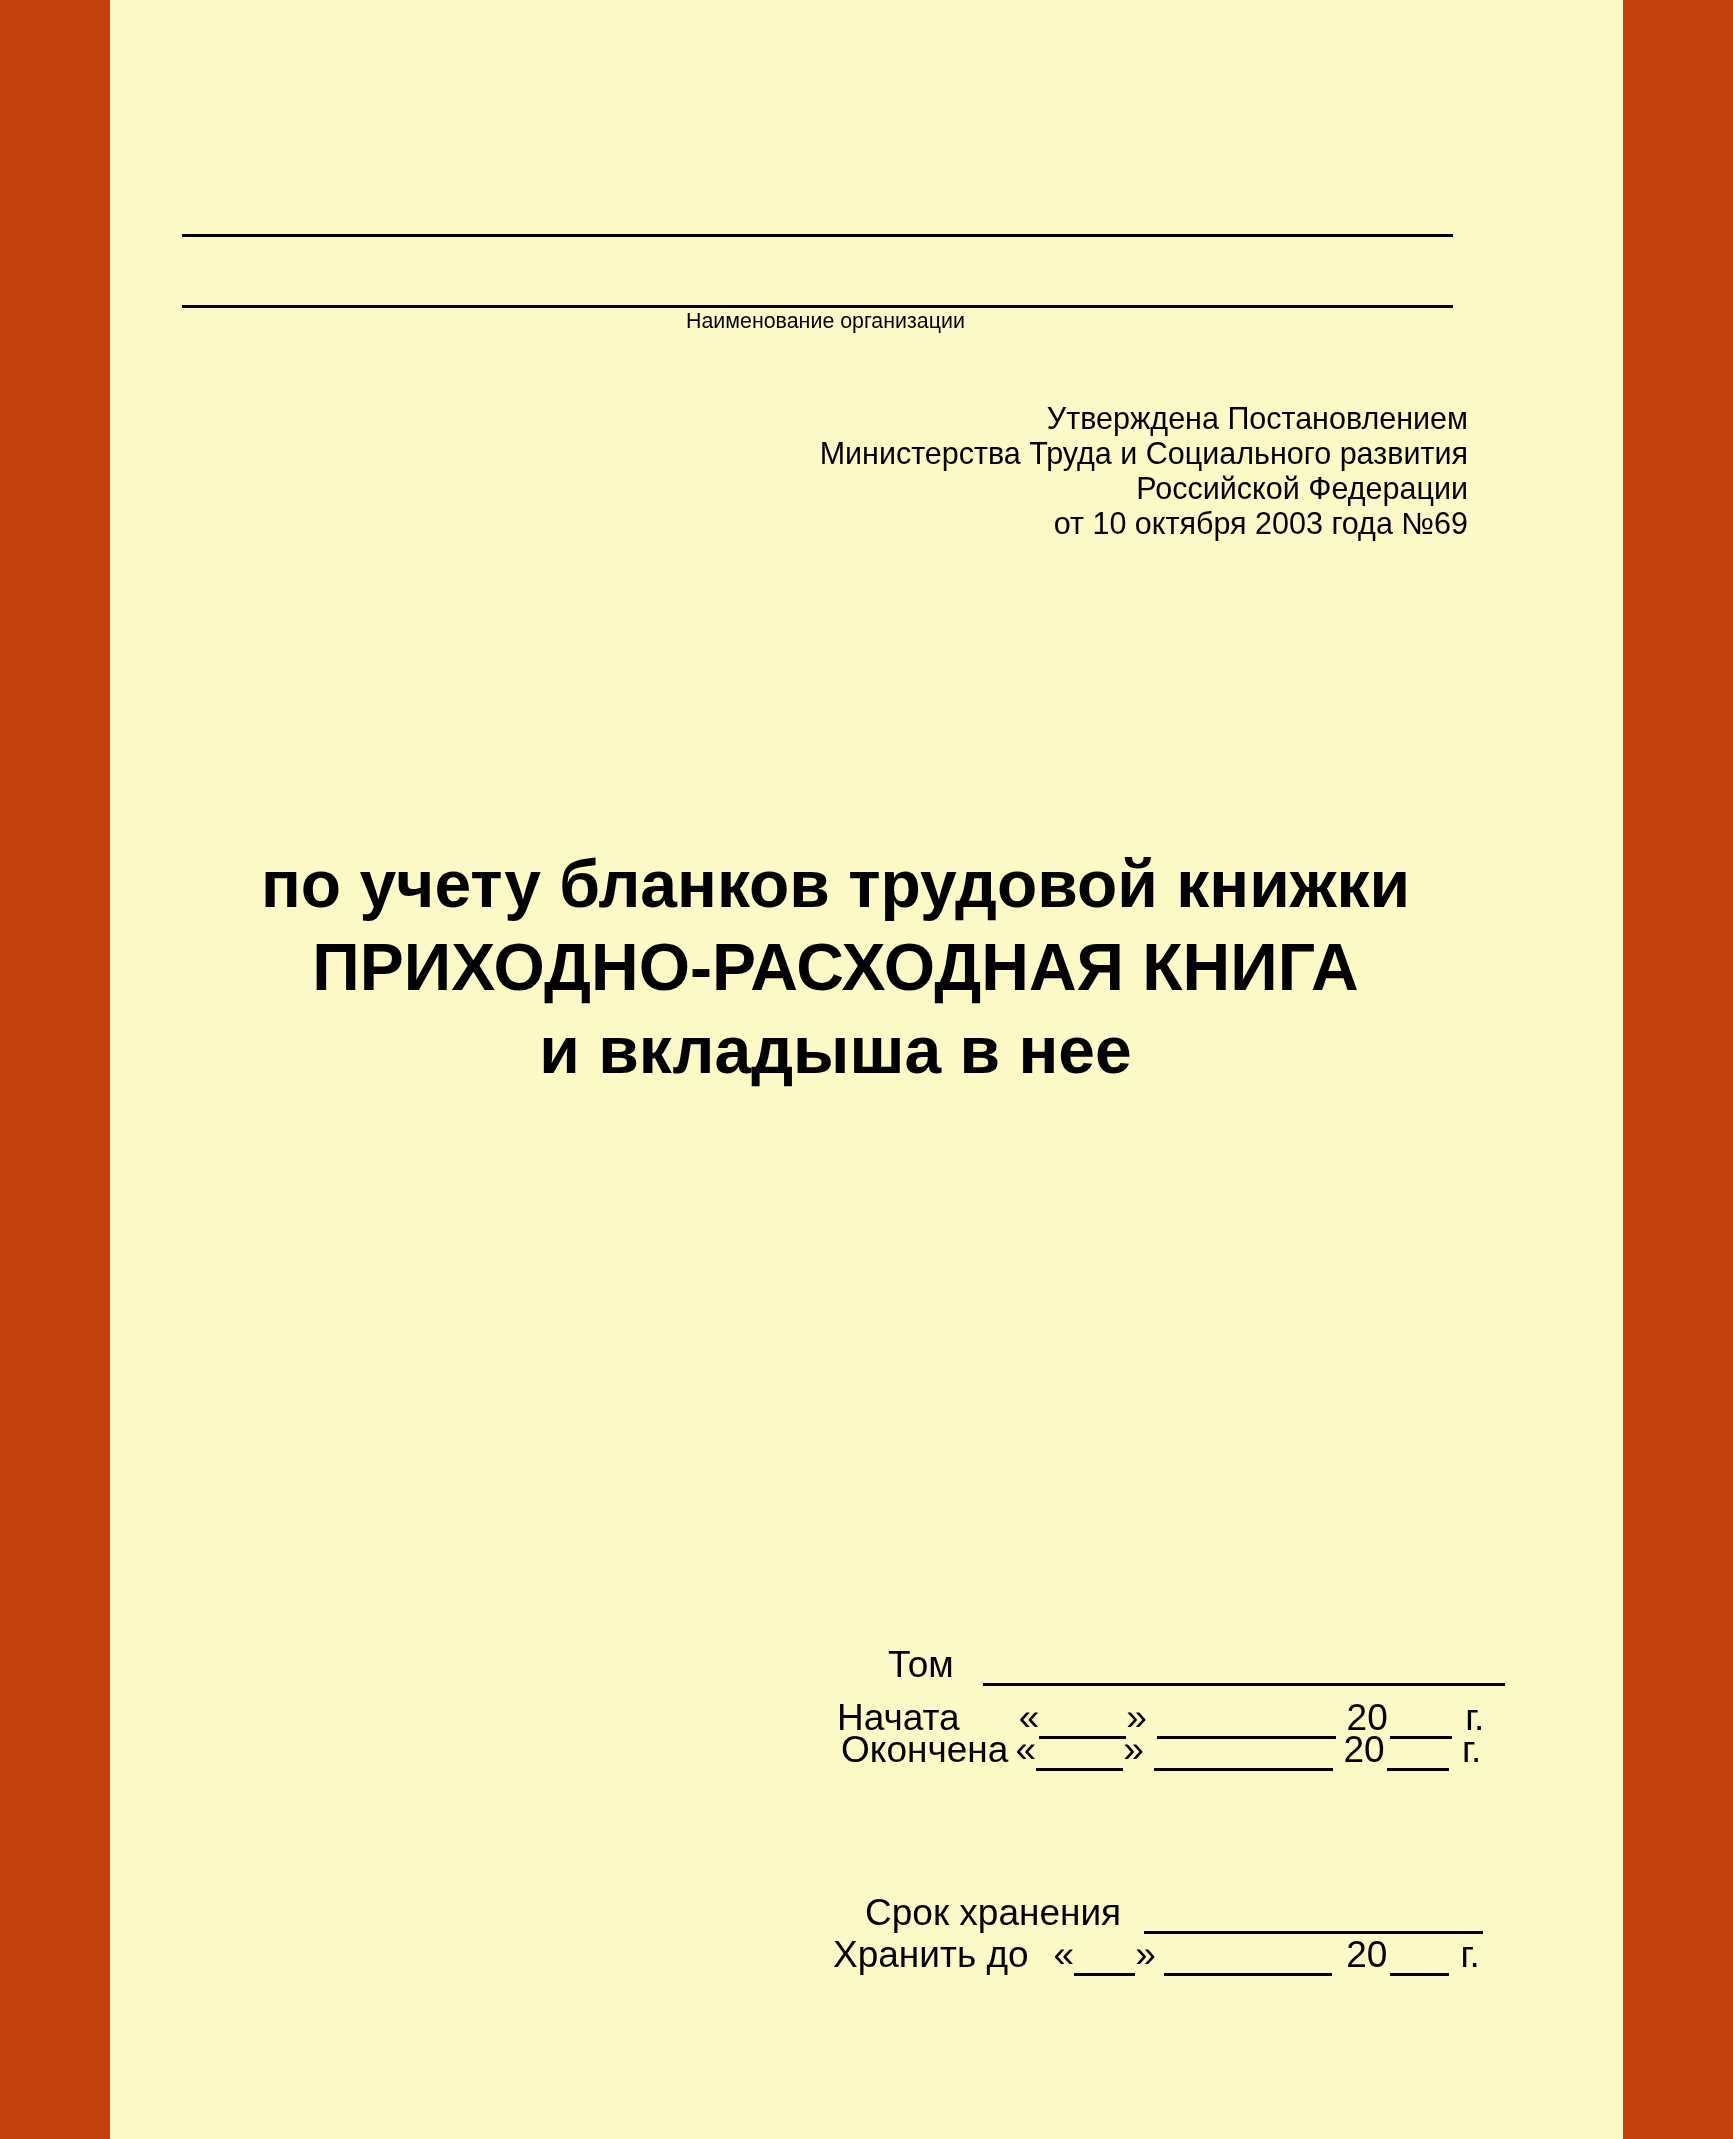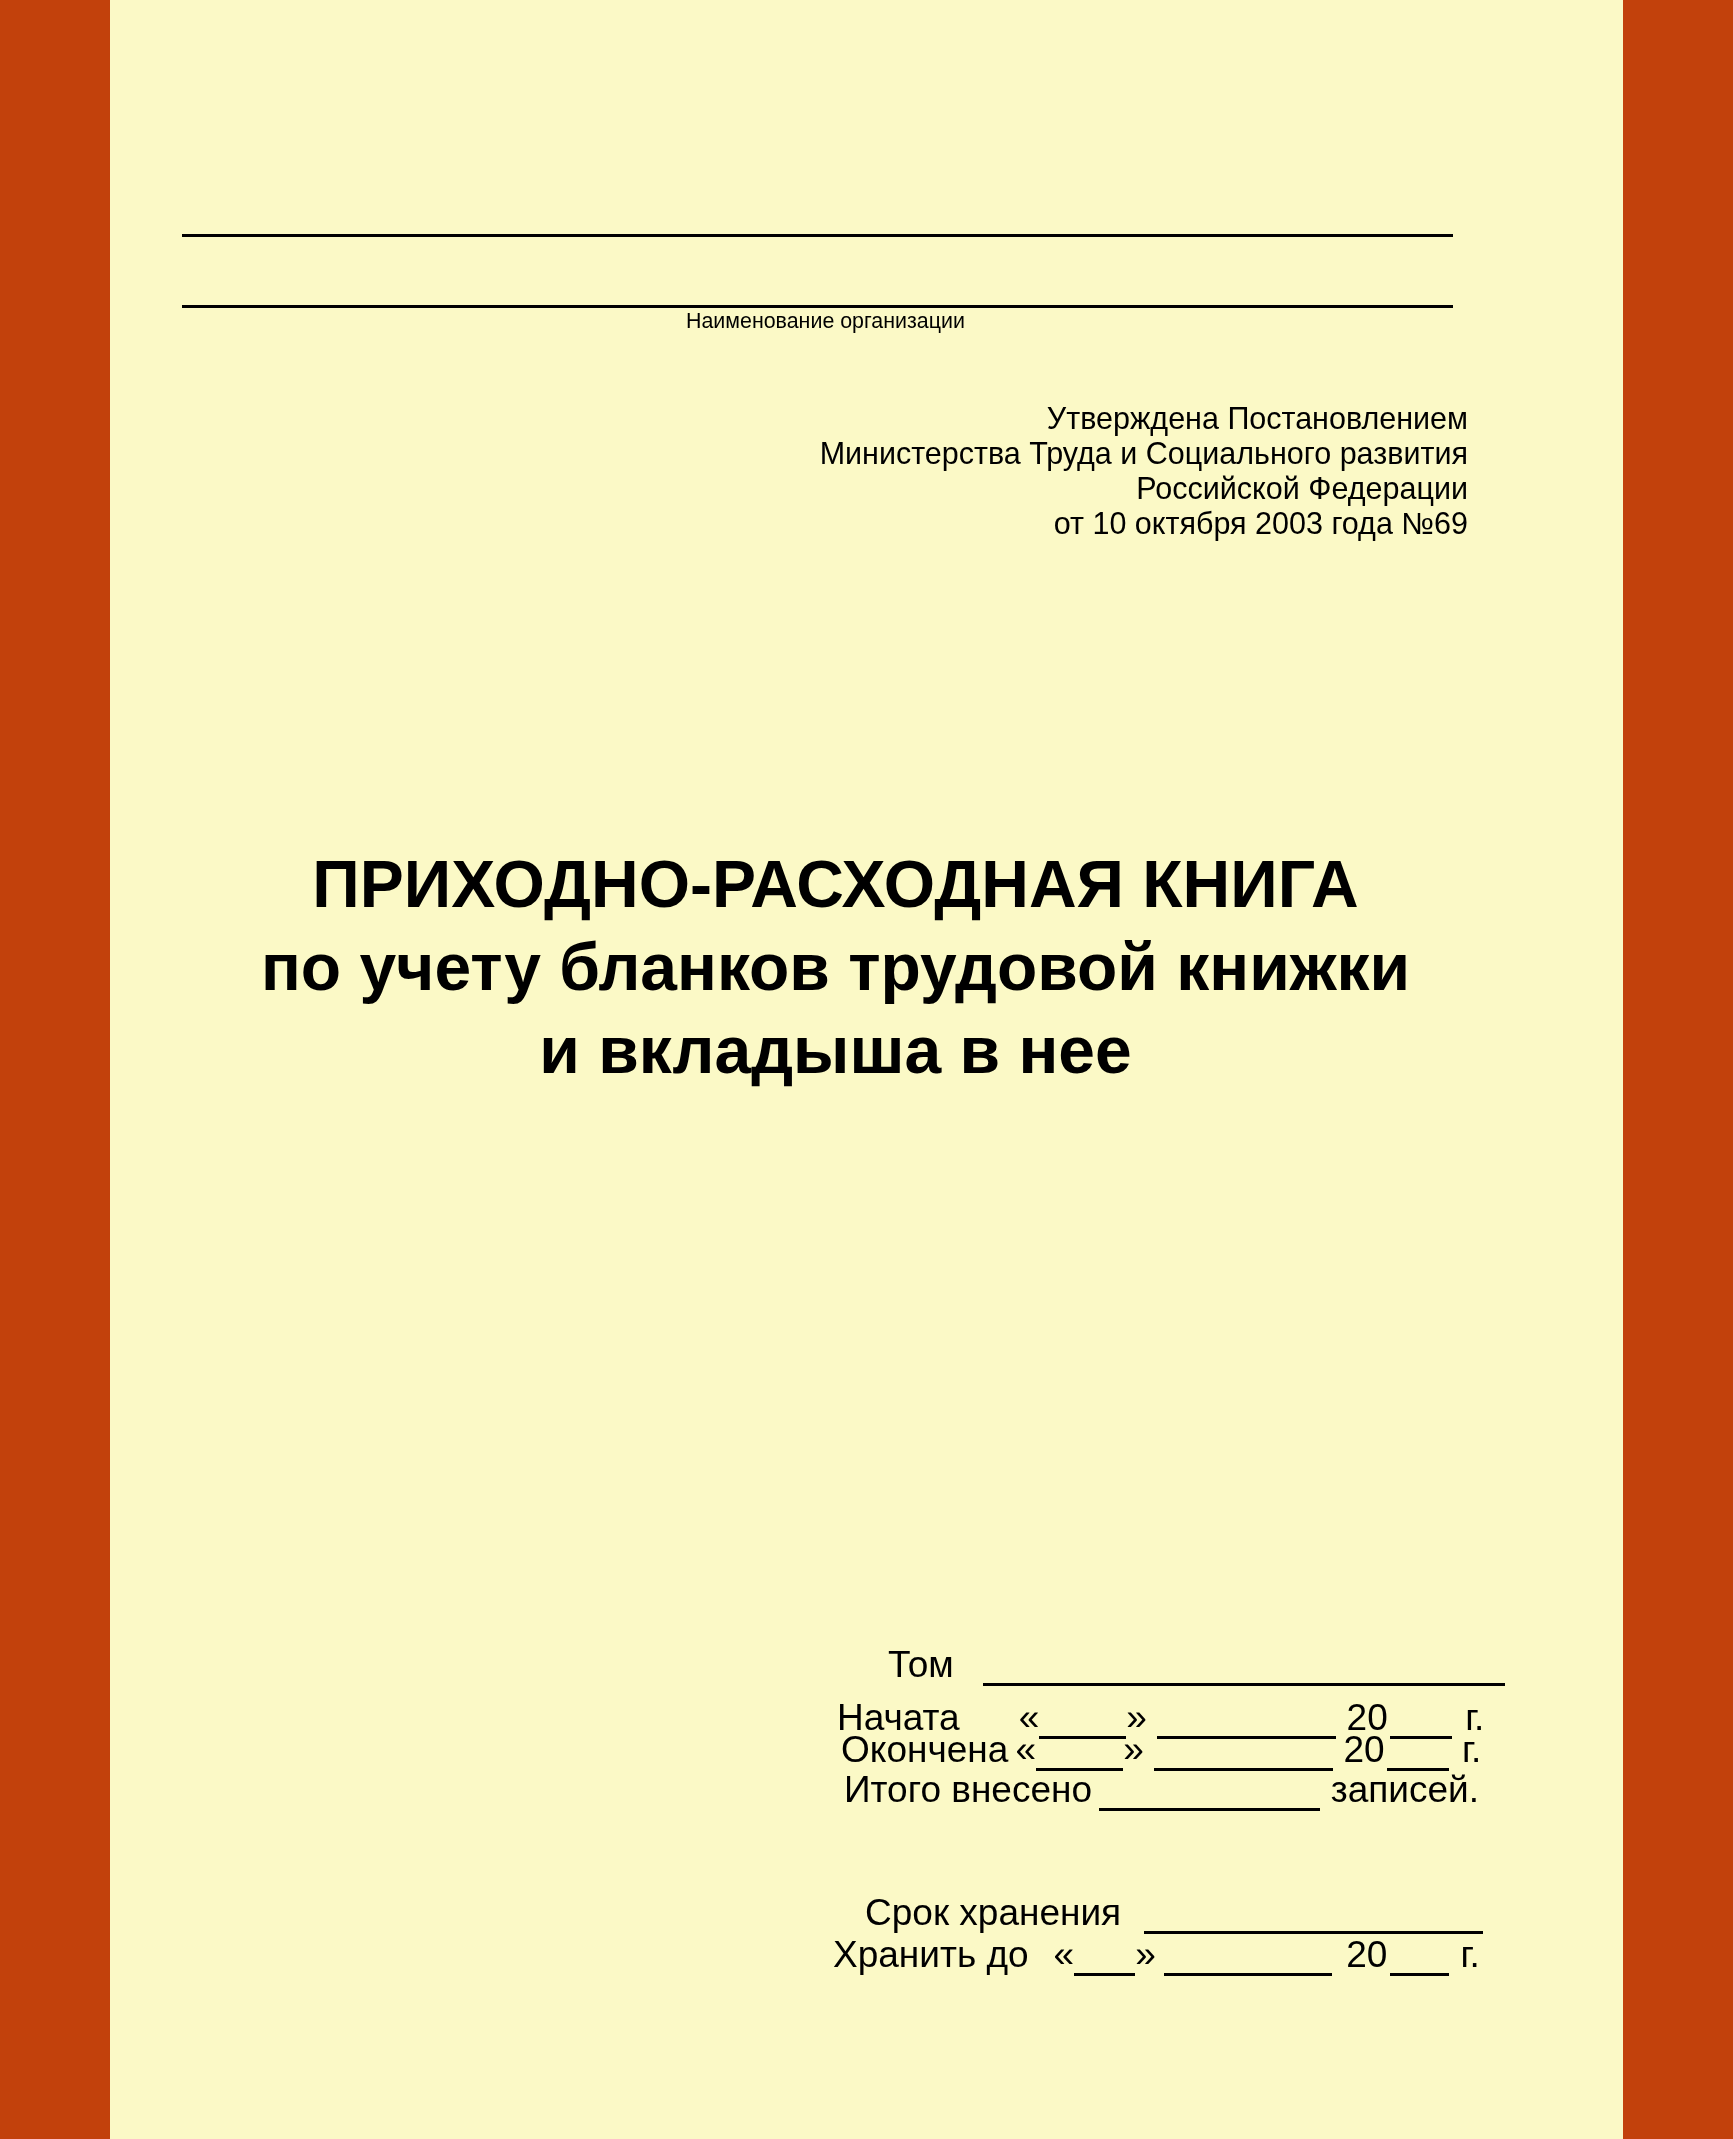--- a/index.html
+++ b/index.html
@@ -83,22 +83,22 @@
   <div class="org-caption">Наименование организации</div>
 
   <div class="approval">
     <div>Утверждена Постановлением</div>
     <div>Министерства Труда и Социального развития</div>
     <div>Российской Федерации</div>
     <div>от 10 октября 2003 года №69</div>
   </div>
 
   <div class="title">
+    <div>по учету бланков трудовой книжки</div>
     <div>ПРИХОДНО-РАСХОДНАЯ КНИГА</div>
-    <div>по учету бланков трудовой книжки</div>
     <div>и вкладыша в нее</div>
   </div>
 
   <div class="row row-volume">
     <span>Том</span>
     <span class="blank b-volume"></span>
   </div>
 
   <div class="row row-started">
     <span>Начата</span>
@@ -115,25 +115,20 @@
     <span>Окончена</span>
     <span class="q-finished">«</span>
     <span class="blank b-day"></span>
     <span>»</span>
     <span class="blank b-month"></span>
     <span class="year">20</span>
     <span class="blank b-year"></span>
     <span class="gsuffix">г.</span>
   </div>
 
-  <div class="row row-total">
-    <span>Итого внесено</span>
-    <span class="blank b-total"></span>
-    <span class="records">записей.</span>
-  </div>
 
   <div class="row row-retention">
     <span>Срок хранения</span>
     <span class="blank b-retention"></span>
   </div>
 
   <div class="row row-keep">
     <span>Хранить до</span>
     <span class="q-keep">«</span>
     <span class="blank b-day-k"></span>

